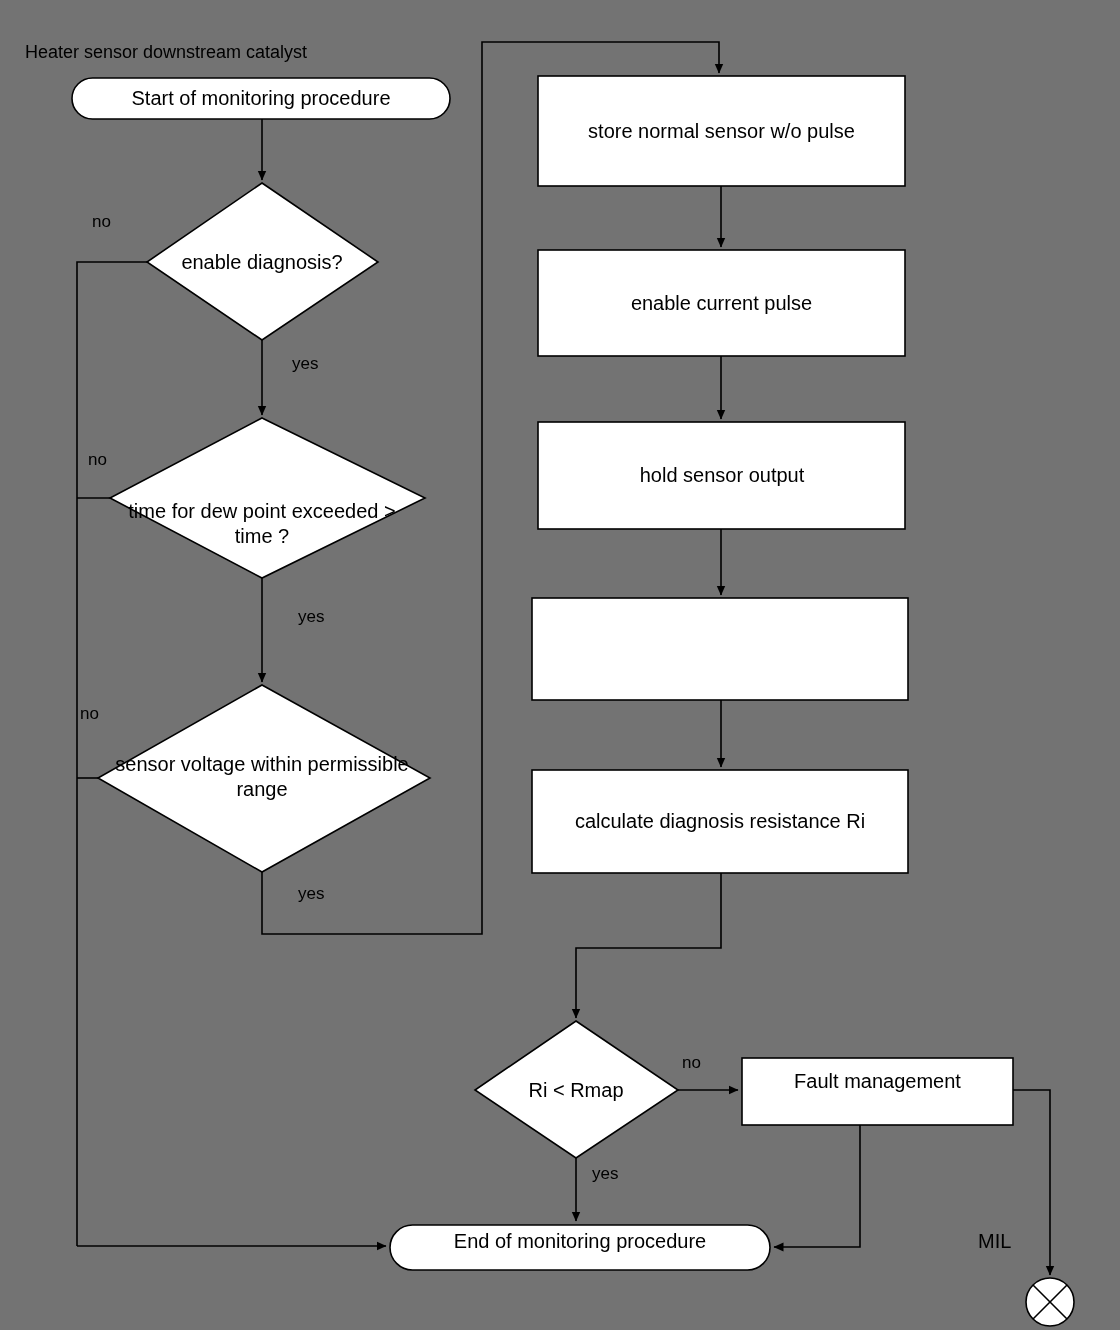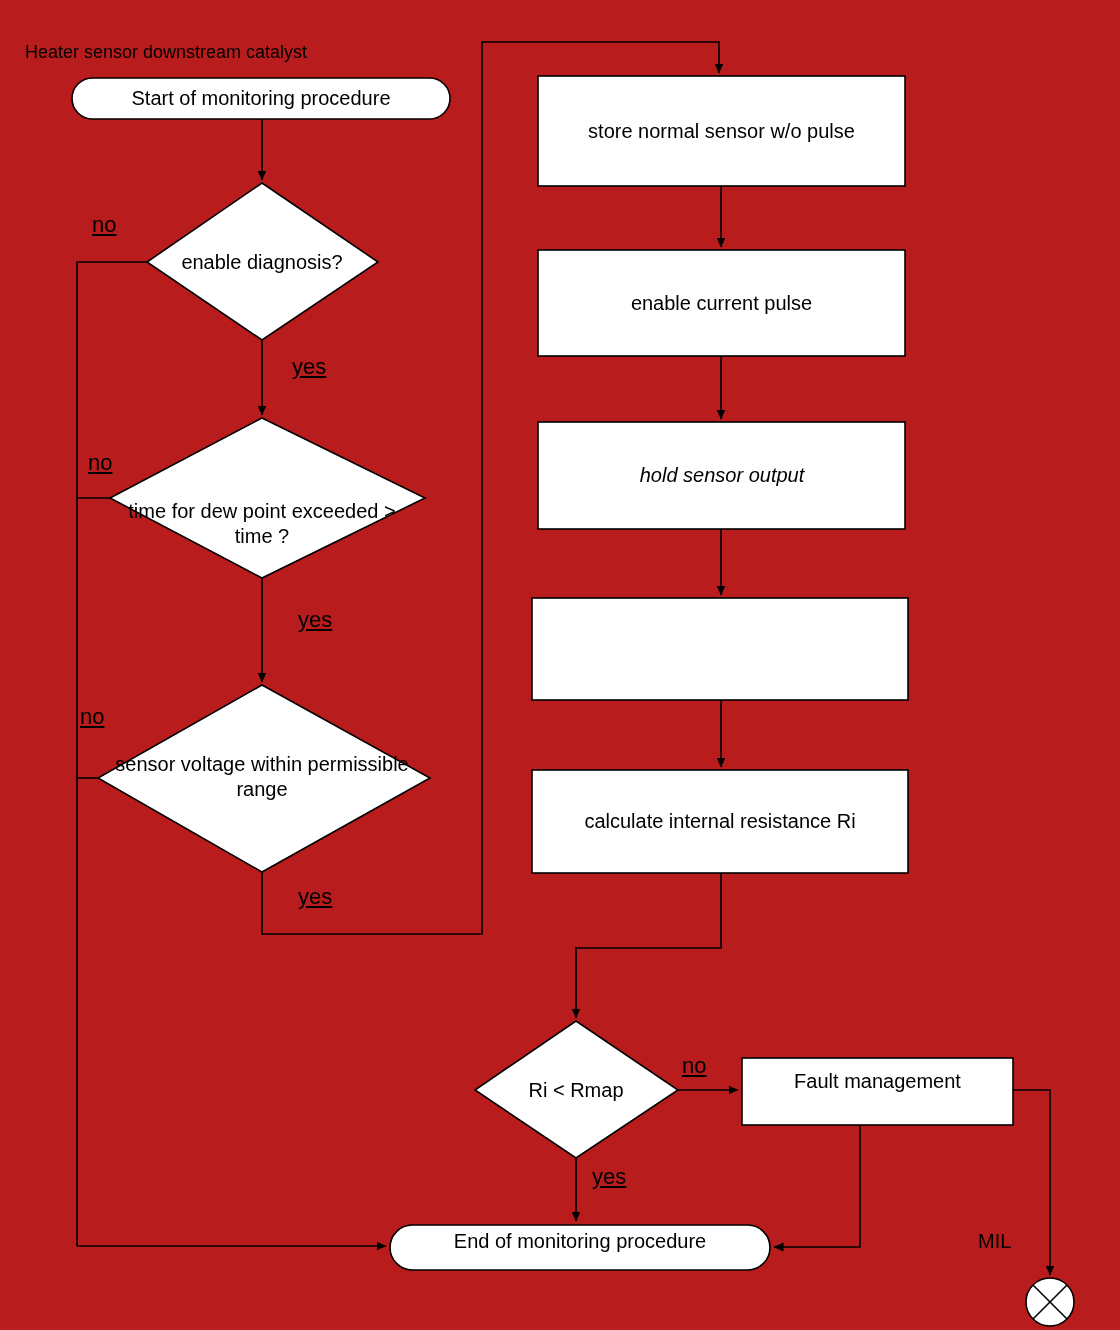--- a/index.html
+++ b/index.html
@@ -4,21 +4,21 @@
 <style>
   html, body {
     margin: 0;
     padding: 0;
     background: #ffffff;
   }
   #canvas {
     position: relative;
     width: 1120px;
     height: 1330px;
-    background: #b91c1c;
+    background: #737373;
     font-family: "Liberation Sans", sans-serif;
     overflow: hidden;
   }
   svg.layer {
     position: absolute;
     top: 0;
     left: 0;
     width: 1120px;
     height: 1330px;
   }
@@ -38,22 +38,21 @@
     font-family: "Liberation Sans", sans-serif;
     color: #000000;
     font-size: 20px;
     line-height: 1.25;
     pointer-events: none;
   }
   .title {
     font-size: 18px;
   }
   .branch {
-    font-size: 22px;
-    text-decoration: underline;
+    font-size: 17px;
   }
   .miltext {
     font-size: 20px;
   }
 </style>
 </head>
 <body>
 
 <div id="canvas">
 
@@ -137,24 +136,24 @@
   <div class="nodetext" style="left:122px; top:493px; width:280px; height:62px;">time for dew point
 exceeded &gt; time ?</div>
 
   <div class="nodetext" style="left:112px; top:746px; width:300px; height:62px;">sensor voltage within
 permissible range</div>
 
   <div class="nodetext" style="left:538px; top:76px; width:367px; height:110px;">store normal sensor w/o pulse</div>
 
   <div class="nodetext" style="left:538px; top:250px; width:367px; height:106px;">enable current pulse</div>
 
-  <div class="nodetext" style="left:538px; top:422px; width:368px; height:107px;font-style:italic;">hold sensor output</div>
+  <div class="nodetext" style="left:538px; top:422px; width:368px; height:107px;">hold sensor output</div>
 
 
-  <div class="nodetext" style="left:532px; top:770px; width:376px; height:103px;">calculate internal resistance Ri</div>
+  <div class="nodetext" style="left:532px; top:770px; width:376px; height:103px;">calculate diagnosis resistance Ri</div>
 
   <div class="nodetext" style="left:490px; top:1060px; width:172px; height:60px;">Ri &lt; Rmap</div>
 
   <div class="nodetext" style="left:742px; top:1058px; width:271px; height:47px;border-radius:17px;">Fault management</div>
 
   <div class="nodetext" style="left:390px; top:1225px; width:380px; height:32px;">End of monitoring procedure</div>
 
   <div class="lbl branch" style="left:92px; top:212px;">no</div>
   <div class="lbl branch" style="left:292px; top:354px;">yes</div>
 

